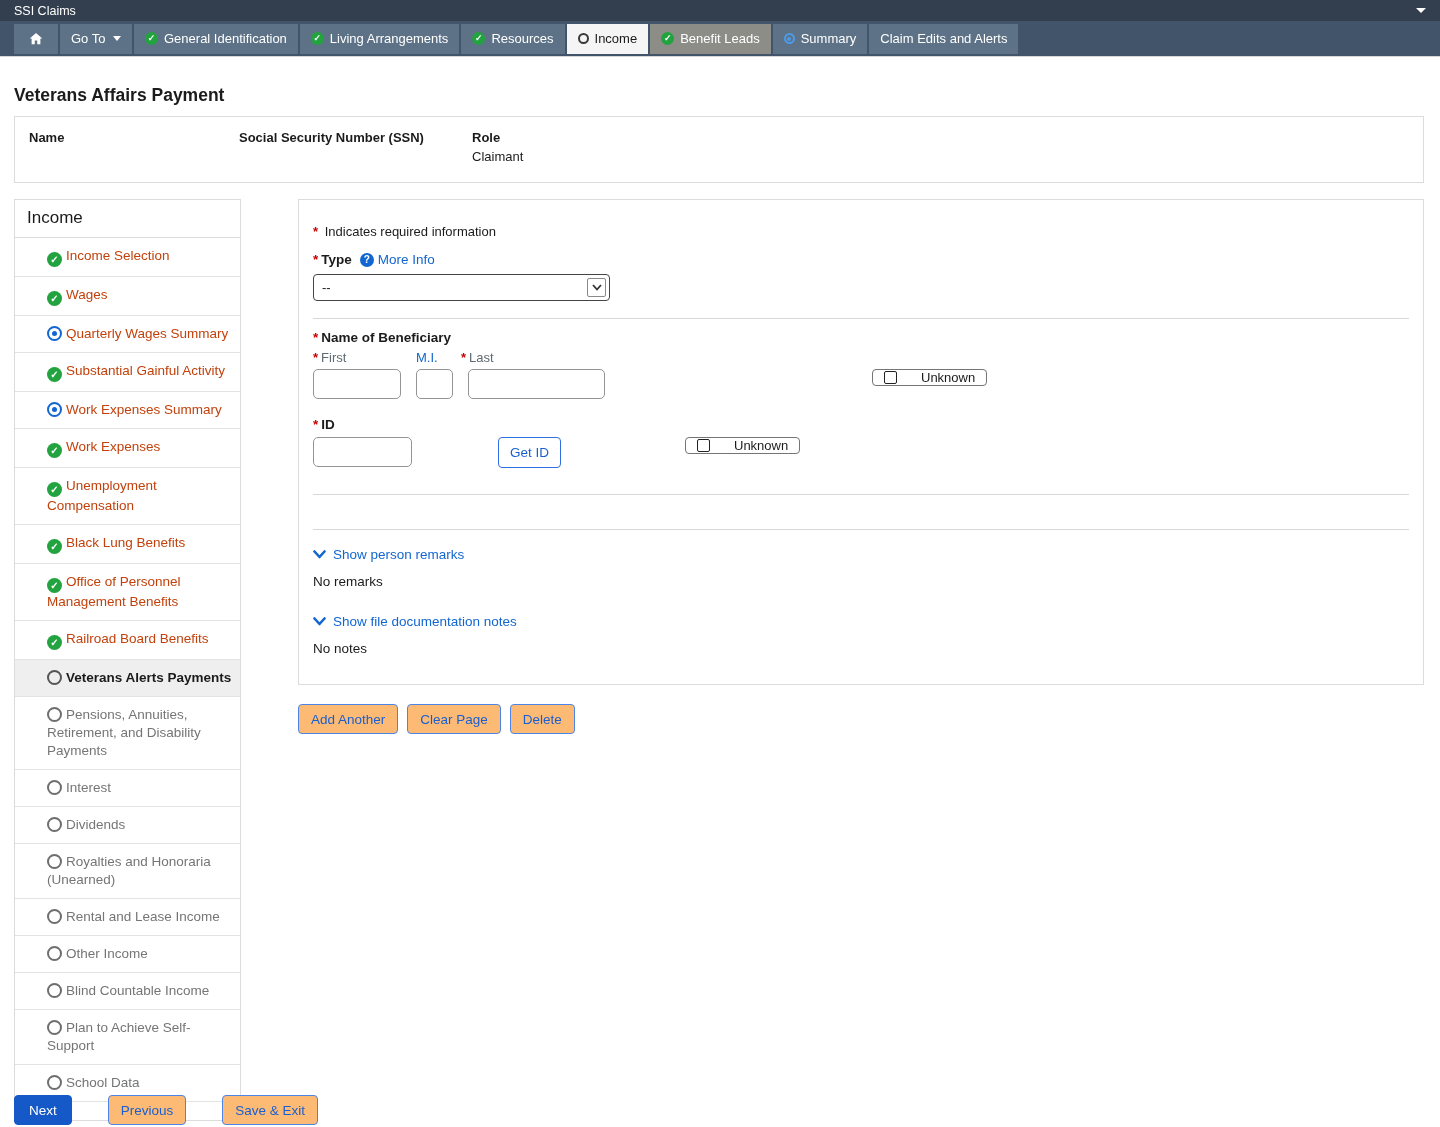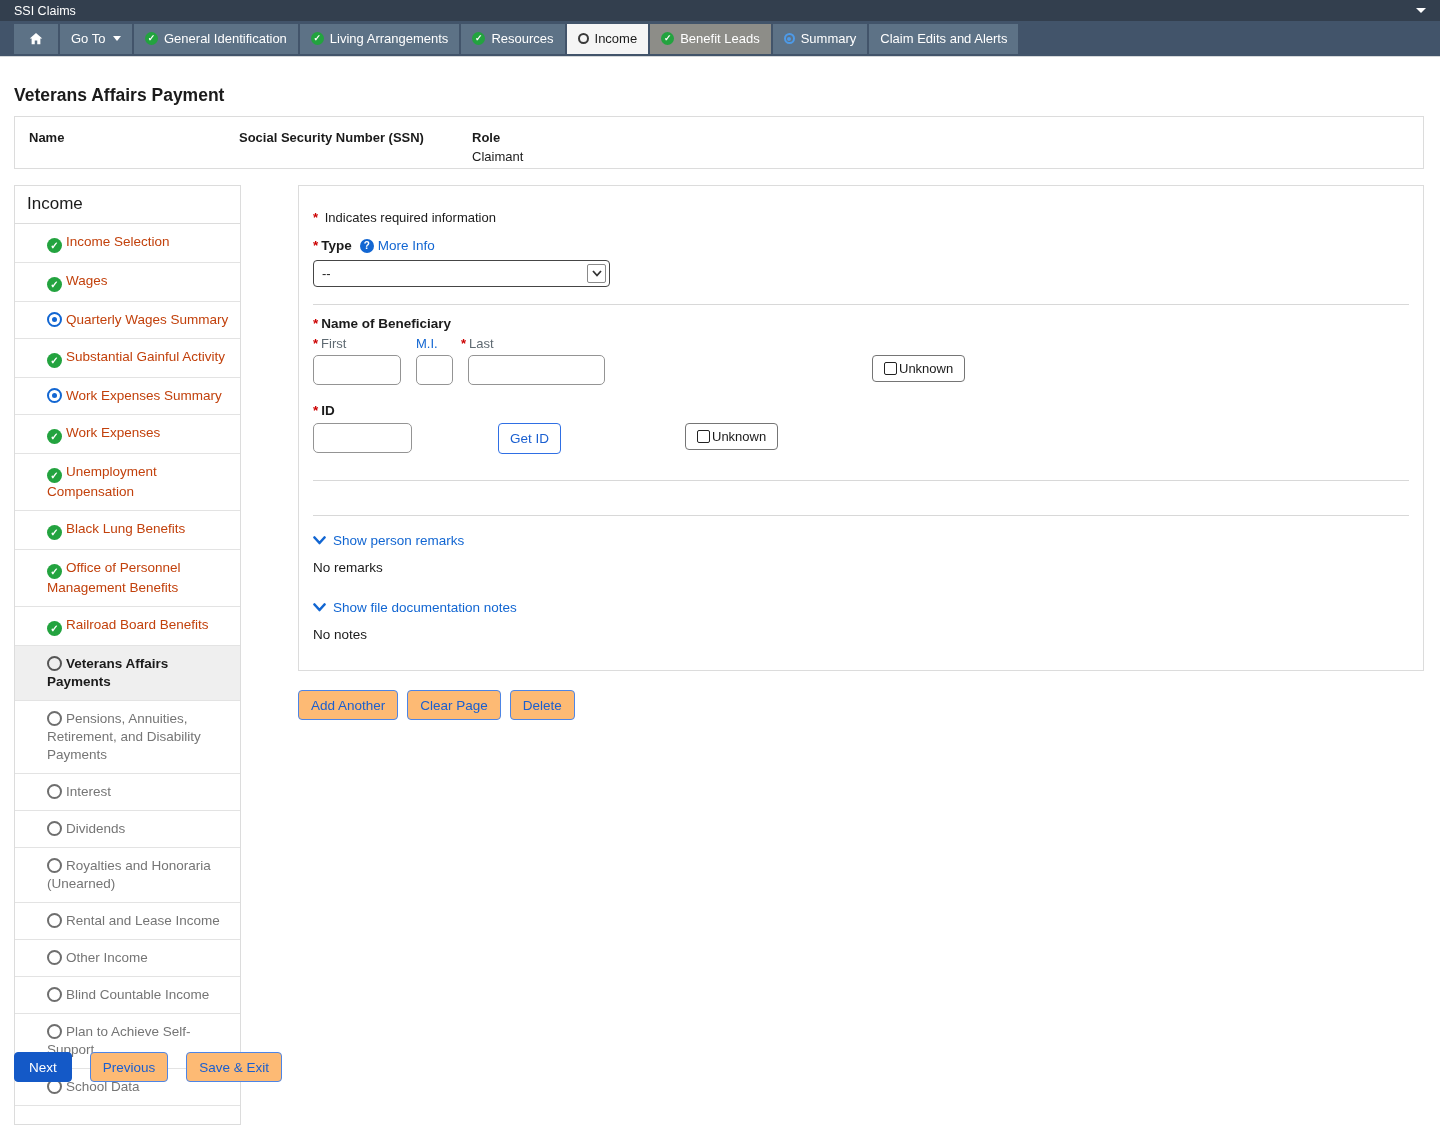--- a/index.html
+++ b/index.html
@@ -45,21 +45,21 @@
     color: #fff; font-size: 9px; line-height: 13px; text-align: center; font-weight: bold;
   }
   .ic-check-sm::before { content: "✓"; }
   .ic-circle-open-dark { width: 11px; height: 11px; border-radius: 50%; border: 2px solid #3a3a3a; }
   .ic-donut-nav { width: 11px; height: 11px; border-radius: 50%; border: 2px solid #4d9ae8; position: relative; }
   .ic-donut-nav::before { content:""; position:absolute; left:1.5px; top:1.5px; width:4px; height:4px; border-radius:50%; background:#4d9ae8; }
 
   
   .page-title { margin: 28px 16px 0 14px; font-size: 17.5px; color: #1b1b1b; }
   .person-box {
-    margin: 10px 16px 0 14px; border: 1px solid #dcdcdc; height: 53px;
+    margin: 10px 16px 0 14px; border: 1px solid #dcdcdc; height: 67px;
     display: grid; grid-template-columns: 210px 233px 1fr;
     grid-template-rows: 18px 18px; padding: 13px 0 12px 14px; row-gap: 1px;
   }
   .person-box .hdr { font-weight: bold; font-size: 13px; }
   .person-box .val { font-size: 13px; }
 
   
   .content-row { display: flex; align-items: flex-start; margin: 16px 16px 0 14px; }
 
   
@@ -117,22 +117,22 @@
   .inputs-row { position: relative; height: 31px; margin-top: 2px; }
   .txt {
     border: 1px solid #949494; border-radius: 5px; height: 30px; background: #fff;
     font-family: "Liberation Sans", sans-serif; font-size: 13px; padding: 0 6px;
     position: absolute; top: 0;
   }
   .txt-first { left: 0; width: 88px; }
   .txt-mi { left: 103px; width: 37px; }
   .txt-last { left: 155px; width: 137px; }
   .unknown-box {
-    position: absolute; top: 0; height: 27px; border: 1px solid #757575; border-radius: 4px;
-    display: flex; align-items: center; gap: 2px; padding: 0 11px; background: #fff; cursor: pointer;
+    position: absolute; top: 0; height: 17px; border: 1px solid #757575; border-radius: 4px;
+    display: flex; align-items: center; gap: 24px; padding: 0 11px; background: #fff; cursor: pointer;
   }
   .unknown-box .cb { width: 13px; height: 13px; border: 1.5px solid #222; border-radius: 2px; background: #fff; }
   .ub-name { left: 559px; }
   .id-label { margin-top: 17px; }
   .id-row { position: relative; height: 32px; margin-top: 5px; }
   .txt-id { left: 0; width: 99px; }
   .btn-getid {
     position: absolute; left: 185px; top: 0; height: 31px; padding: 0 11px;
     border: 1px solid #2f6fe4; border-radius: 4px; background: #fff; color: #1a5fd0;
     font-family: "Liberation Sans", sans-serif; font-size: 13.5px; cursor: pointer;
@@ -152,21 +152,21 @@
   .btn-outline {
     height: 30px; padding: 0 12px; border: 1px solid #4d85e6; border-radius: 4px;
     background: #fdba74; color: #1a5fd0; font-family: "Liberation Sans", sans-serif;
     font-size: 13.5px; cursor: pointer;
   }
   .btn-solid {
     height: 30px; padding: 0 14px; border: 1px solid #1459c7; border-radius: 4px;
     background: #1459c7; color: #fff; font-family: "Liberation Sans", sans-serif;
     font-size: 13.5px; cursor: pointer;
   }
-  .footer-row { position: absolute; left: 14px; top: 1052px; display: flex; gap: 18px; }
+  .footer-row { position: absolute; left: 14px; top: 1095px; display: flex; gap: 36px; }
 </style>
 </head>
 <body>
 
 <header class="titlebar">
   <span>SSI Claims</span>
   <span class="spacer"></span>
   <span class="caret-down"></span>
 </header>
 
@@ -228,21 +228,21 @@
       <li class="sb-item"><span class="ic ic-check"></span><span>Income Selection</span></li>
       <li class="sb-item"><span class="ic ic-check"></span><span>Wages</span></li>
       <li class="sb-item"><span class="ic ic-donut"></span><span>Quarterly Wages Summary</span></li>
       <li class="sb-item"><span class="ic ic-check"></span><span>Substantial Gainful Activity</span></li>
       <li class="sb-item"><span class="ic ic-donut"></span><span>Work Expenses Summary</span></li>
       <li class="sb-item"><span class="ic ic-check"></span><span>Work Expenses</span></li>
       <li class="sb-item"><span class="ic ic-check"></span><span>Unemployment Compensation</span></li>
       <li class="sb-item"><span class="ic ic-check"></span><span>Black Lung Benefits</span></li>
       <li class="sb-item"><span class="ic ic-check"></span><span>Office of Personnel Management Benefits</span></li>
       <li class="sb-item"><span class="ic ic-check"></span><span>Railroad Board Benefits</span></li>
-      <li class="sb-item st-active"><span class="ic ic-open" style="border-color:#555"></span><span>Veterans Affairs Payments</span></li>
+      <li class="sb-item st-active"><span class="ic ic-open" style="border-color:#555"></span><span>Veterans Alerts Payments</span></li>
       <li class="sb-item st-notstarted"><span class="ic ic-open"></span><span>Pensions, Annuities, Retirement, and Disability Payments</span></li>
       <li class="sb-item st-notstarted"><span class="ic ic-open"></span><span>Interest</span></li>
       <li class="sb-item st-notstarted"><span class="ic ic-open"></span><span>Dividends</span></li>
       <li class="sb-item st-notstarted"><span class="ic ic-open"></span><span>Royalties and Honoraria (Unearned)</span></li>
       <li class="sb-item st-notstarted"><span class="ic ic-open"></span><span>Rental and Lease Income</span></li>
       <li class="sb-item st-notstarted"><span class="ic ic-open"></span><span>Other Income</span></li>
       <li class="sb-item st-notstarted"><span class="ic ic-open"></span><span>Blind Countable Income</span></li>
       <li class="sb-item st-notstarted"><span class="ic ic-open"></span><span>Plan to Achieve Self-Support</span></li>
       <li class="sb-item st-notstarted"><span class="ic ic-open"></span><span>School Data</span></li>
       <li class="sb-item"></li>

